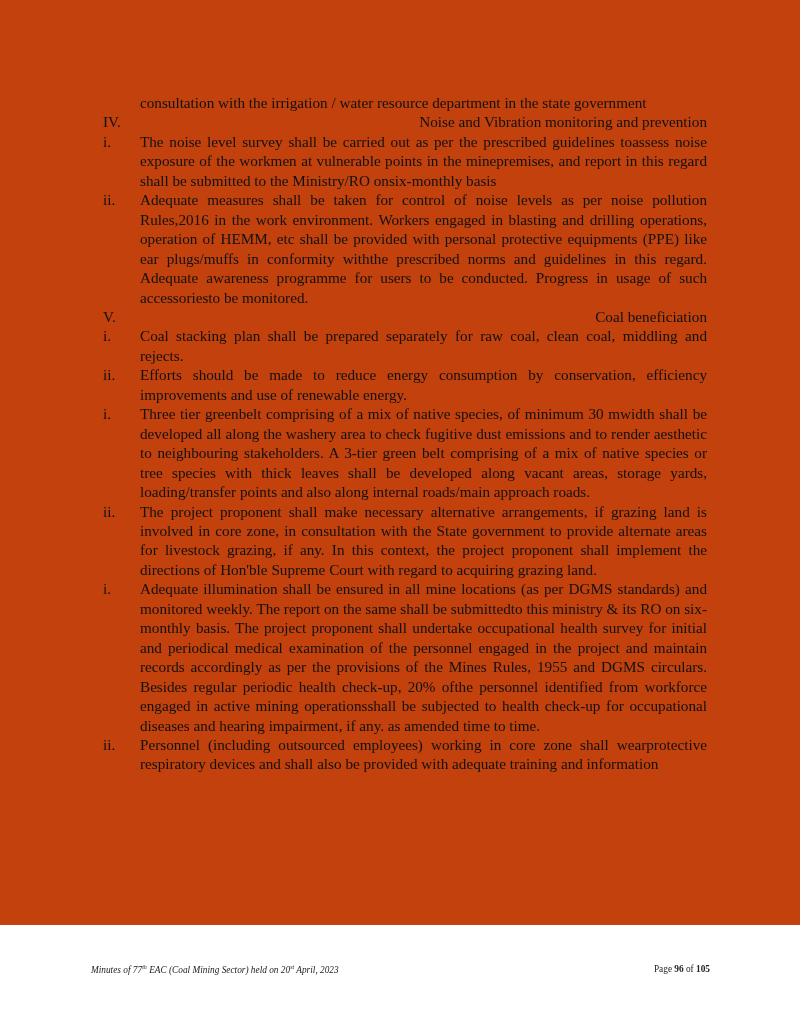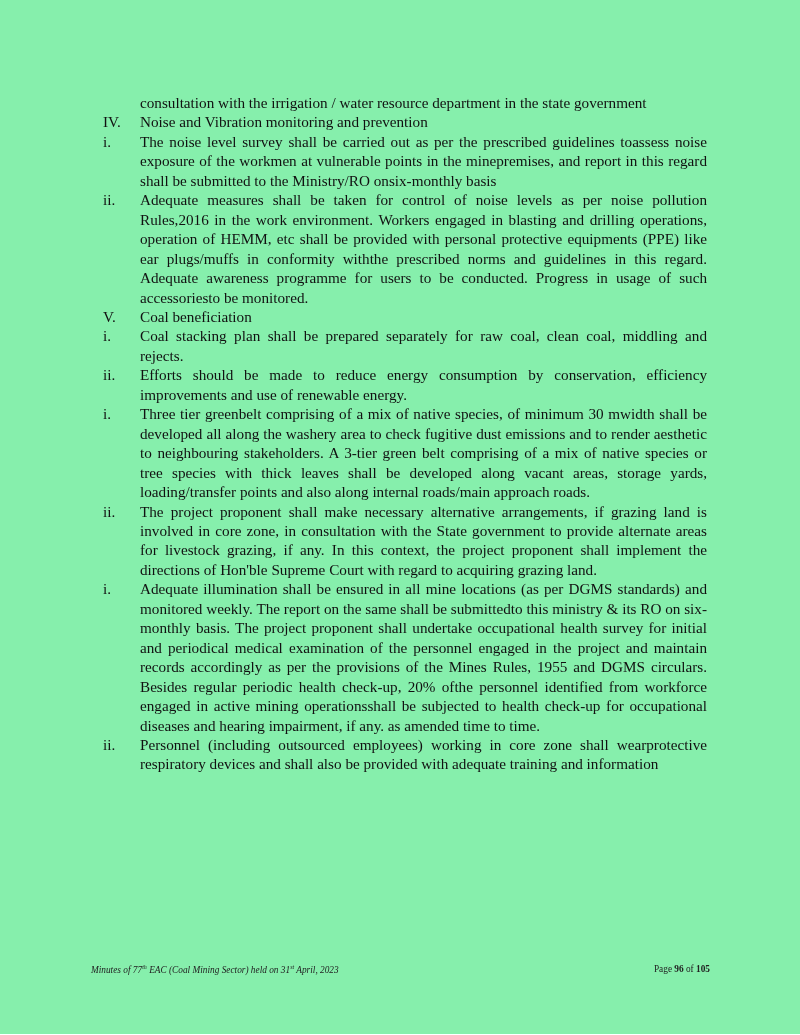--- a/index.html
+++ b/index.html
@@ -13,22 +13,22 @@
       position: relative;
       overflow: hidden;
       font-family: "Liberation Serif", serif;
       color: #111111;
     }
     .page {
       position: absolute;
       left: 0;
       top: 0;
       width: 800px;
-      height: 1034px;
-      background: #86efac;
+      height: 925px;
+      background: #c2410c;
     }
     .content {
       position: absolute;
       left: 103px;
       top: 93px;
       width: 604px;
       font-size: 15.2px;
       line-height: 19.45px;
     }
     .row {
@@ -40,21 +40,21 @@
       flex: 0 0 37px;
     }
     .txt {
       flex: 1 1 auto;
       text-align: justify;
     }
     .heading .num, .heading .txt {
       font-weight: normal;
     }
     .heading .txt {
-      text-align: left;
+      text-align: right;
     }
     .cont {
       padding-left: 37px;
     }
     .footer {
       position: absolute;
       left: 91px;
       top: 964px;
       width: 619px;
       font-size: 9.3px;
@@ -123,16 +123,16 @@
       <div class="txt">Adequate illumination shall be ensured in all mine locations (as per DGMS standards) and monitored weekly. The report on the same shall be submittedto this ministry &amp; its RO on six-monthly basis. The project proponent shall undertake occupational health survey for initial and periodical medical examination of the personnel engaged in the project and maintain records accordingly as per the provisions of the Mines Rules, 1955 and DGMS circulars. Besides regular periodic health check-up, 20% ofthe personnel identified from workforce engaged in active mining operationsshall be subjected to health check-up for occupational diseases and hearing impairment, if any. as amended time to time.</div>
     </div>
     <div class="row">
       <div class="num">ii.</div>
       <div class="txt">Personnel (including outsourced employees) working in core zone shall wearprotective respiratory devices and shall also be provided with adequate training and information</div>
     </div>
 
   </div>
 
   <div class="footer">
-    <div class="footer-left"><span>Minutes of 77</span><sup>th</sup><span> EAC (Coal Mining Sector) held on 31</span><sup>st</sup><span> April, 2023</span></div>
+    <div class="footer-left"><span>Minutes of 77</span><sup>th</sup><span> EAC (Coal Mining Sector) held on 20</span><sup>st</sup><span> April, 2023</span></div>
     <div class="footer-right"><span>Page </span><b>96</b><span> of </span><b>105</b></div>
   </div>
 </div>
 
 </body></html>

